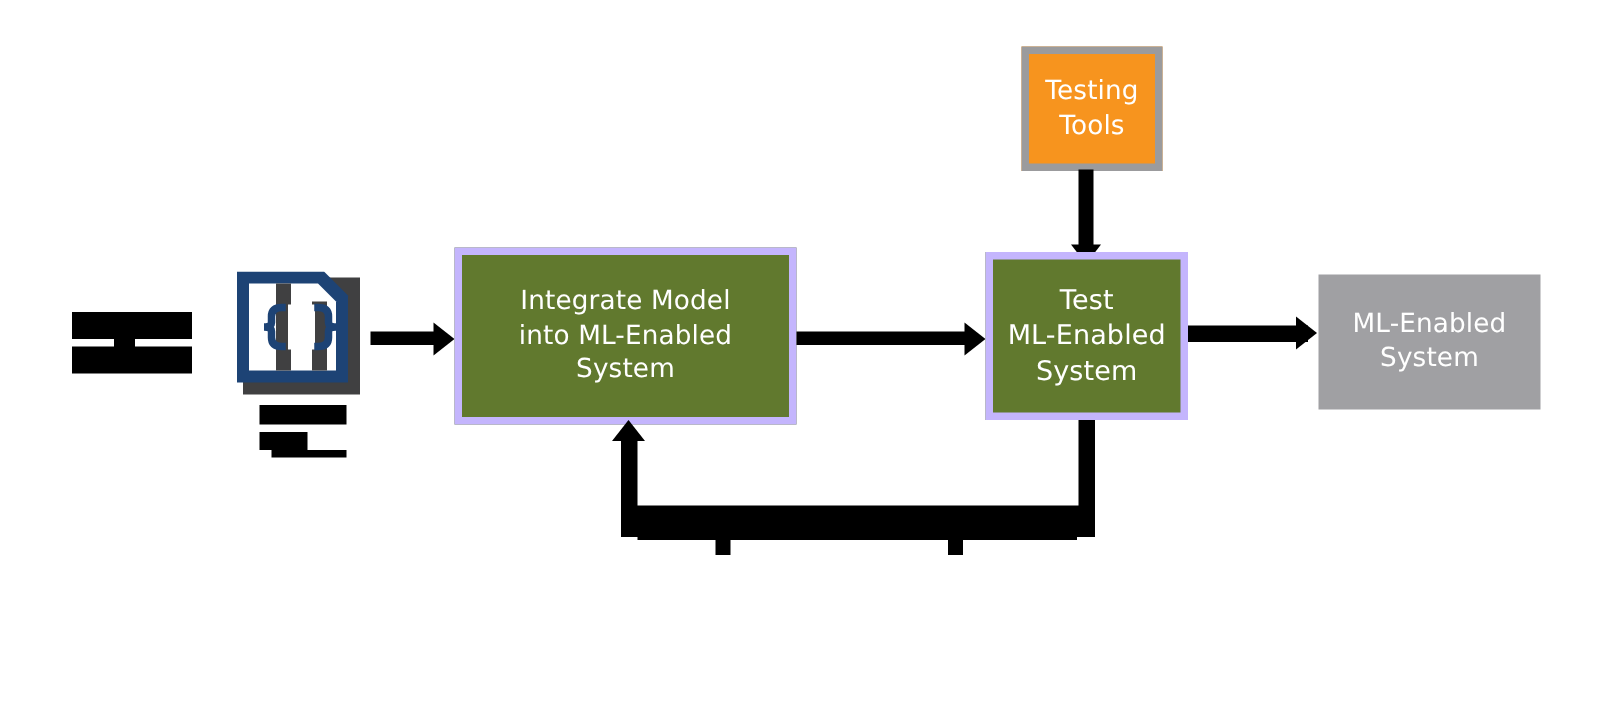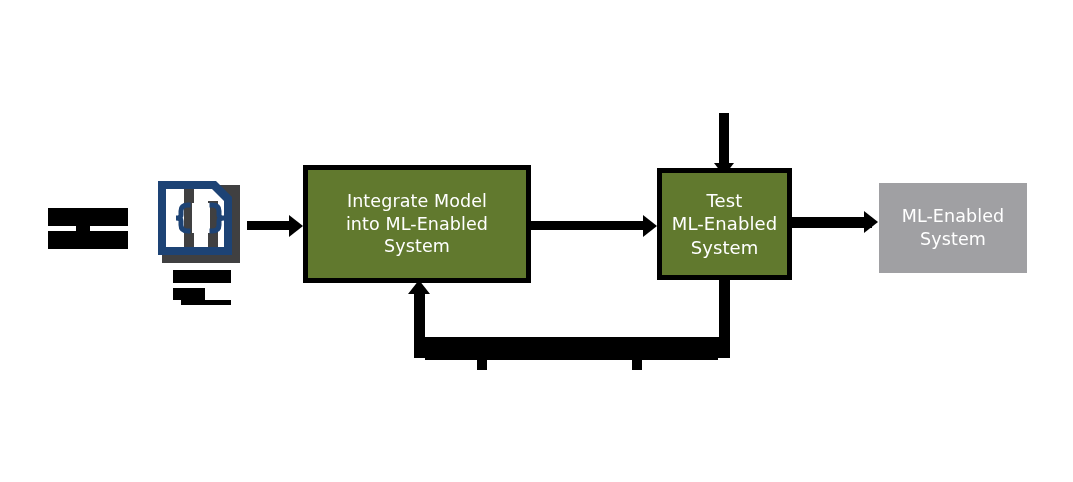--- a/index.html
+++ b/index.html
@@ -26,21 +26,21 @@
     align-items: center;
     justify-content: center;
     text-align: center;
     color: #ffffff;
     line-height: 1.30;
     white-space: pre-line;
     letter-spacing: .1px;
   }
   .node.green {
     background: #61792e;
-    border: 5px solid #000000;
+    border: 5px solid #c4b5fd;
   }
   .node.orange {
     background: #f7941e;
     border: 5px solid #9b9b9d;
   }
   .node.grey {
     background: #a0a0a3;
     border: 0;
   }
 
@@ -161,20 +161,22 @@
   <div class="edge" id="edge-icon-h"></div>
   <div class="arrow-head arrow-right" id="edge-icon-ah"></div>
 
   <div class="node green" id="node-integrate">Integrate Model
 into ML-Enabled
 System</div>
 
   <div class="edge" id="edge-mid-h"></div>
   <div class="arrow-head arrow-right" id="edge-mid-ah"></div>
 
+  <div class="node orange" id="node-testing-tools">Testing
+Tools</div>
 
   <div class="edge" id="edge-tools-v"></div>
   <div class="arrow-head arrow-down" id="edge-tools-ah"></div>
 
   <div class="node green" id="node-test">Test
 ML-Enabled
 System</div>
 
   <div class="edge" id="edge-out-h"></div>
   <div class="arrow-head arrow-right" id="edge-out-ah"></div>

